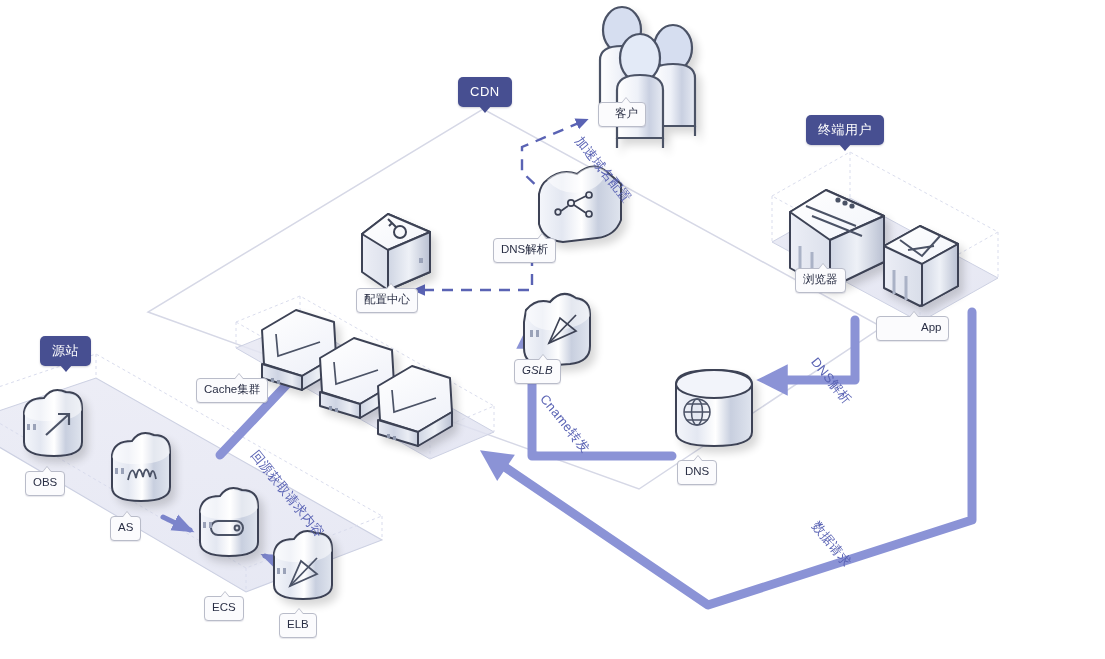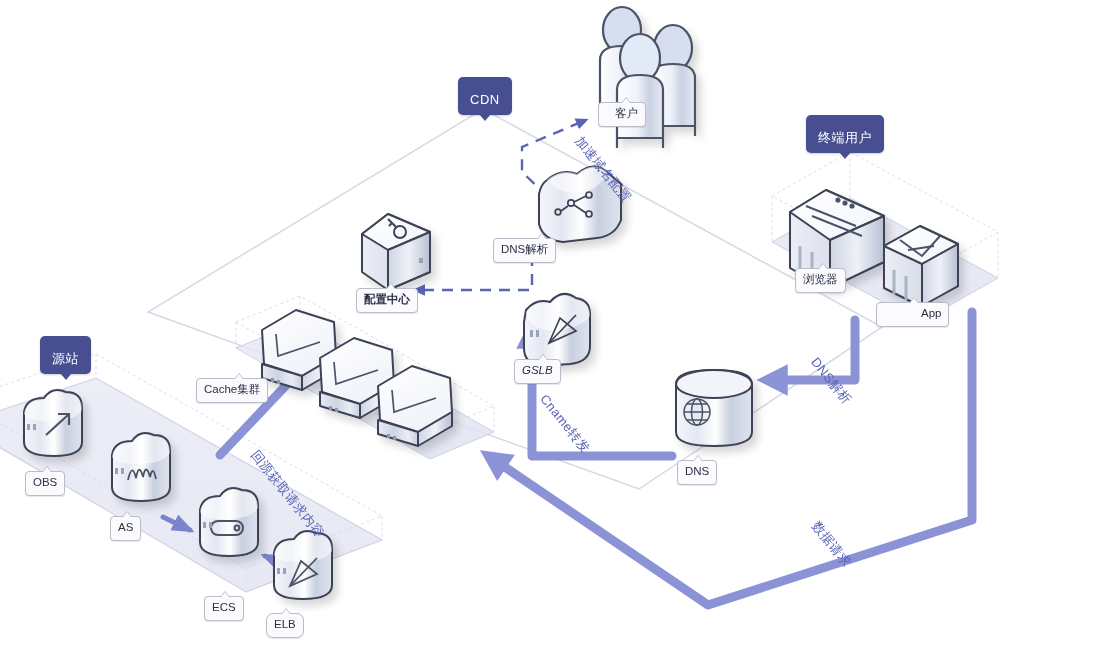--- a/index.html
+++ b/index.html
@@ -15,21 +15,21 @@
   }
   #svgroot{position:absolute;left:0;top:0;width:1105px;height:659px;}
 
   
   .zone-badge{
     position:absolute;
     background:#474f91;
     color:#ffffff;
     font-size:13px;
     line-height:1;
-    padding:16px 12px 9px 12px;
+    padding:8px 12px 9px 12px;
     border-radius:5px;
     white-space:nowrap;
     letter-spacing:.5px;
     box-shadow:0 1px 2px rgba(60,60,90,.25);
   }
   .zone-badge::after{
     content:"";
     position:absolute;
     left:50%;bottom:-6px;
     margin-left:-6px;
@@ -370,39 +370,39 @@
 </svg>
 
 <div class="zone-badge" style="left:458px;top:77px;">CDN</div>
 <div class="zone-badge" style="left:40px;top:336px;text-align:center;">源站</div>
 <div class="zone-badge" style="left:806px;top:115px;font-family:Liberation Serif, serif;">终端用户</div>
 
 <div class="node-label" style="left:598px;top:102px;padding-left:16px;--tipx:58%;">客户</div>
 
 <div class="node-label" style="left:493px;top:238px;--tipx:78%;">DNS解析</div>
 
-<div class="node-label" style="left:356px;top:288px;font-weight:bold;--tipx:56%;">配置中心</div>
+<div class="node-label" style="left:356px;top:288px;--tipx:56%;">配置中心</div>
 
 <div class="node-label" style="left:196px;top:378px;--tipx:60%;">Cache集群</div>
 
 <div class="node-label" style="left:514px;top:359px;font-style:italic;--tipx:62%;">GSLB</div>
 
 <div class="node-label" style="left:677px;top:460px;--tipx:52%;">DNS</div>
 
 <div class="node-label" style="left:795px;top:268px;--tipx:56%;">浏览器</div>
 
-<div class="node-label" style="left:876px;top:302px;padding-left:44px;--tipx:52%;">App</div>
+<div class="node-label" style="left:876px;top:316px;padding-left:44px;--tipx:52%;">App</div>
 
 <div class="node-label" style="left:25px;top:471px;text-align:right;--tipx:56%;">OBS</div>
 
 <div class="node-label" style="left:110px;top:516px;--tipx:54%;">AS</div>
 
 <div class="node-label" style="left:204px;top:596px;--tipx:54%;">ECS</div>
 
-<div class="node-label" style="left:266px;top:613px;border-radius:7px;--tipx:54%;">ELB</div>
+<div class="node-label" style="left:279px;top:613px;--tipx:54%;">ELB</div>
 
 <div class="flow-label" style="left:583px;top:134px;transform:rotate(51deg);">加速域名配置</div>
 
 <div class="flow-label" style="left:259px;top:448px;transform:rotate(51deg);">回源获取请求内容</div>
 
 <div class="flow-label" style="left:548px;top:392px;transform:rotate(51deg);">Cname转发</div>
 
 <div class="flow-label" style="left:819px;top:355px;transform:rotate(51deg);">DNS解析</div>
 
 <div class="flow-label" style="left:820px;top:519px;transform:rotate(51deg);">数据请求</div>

